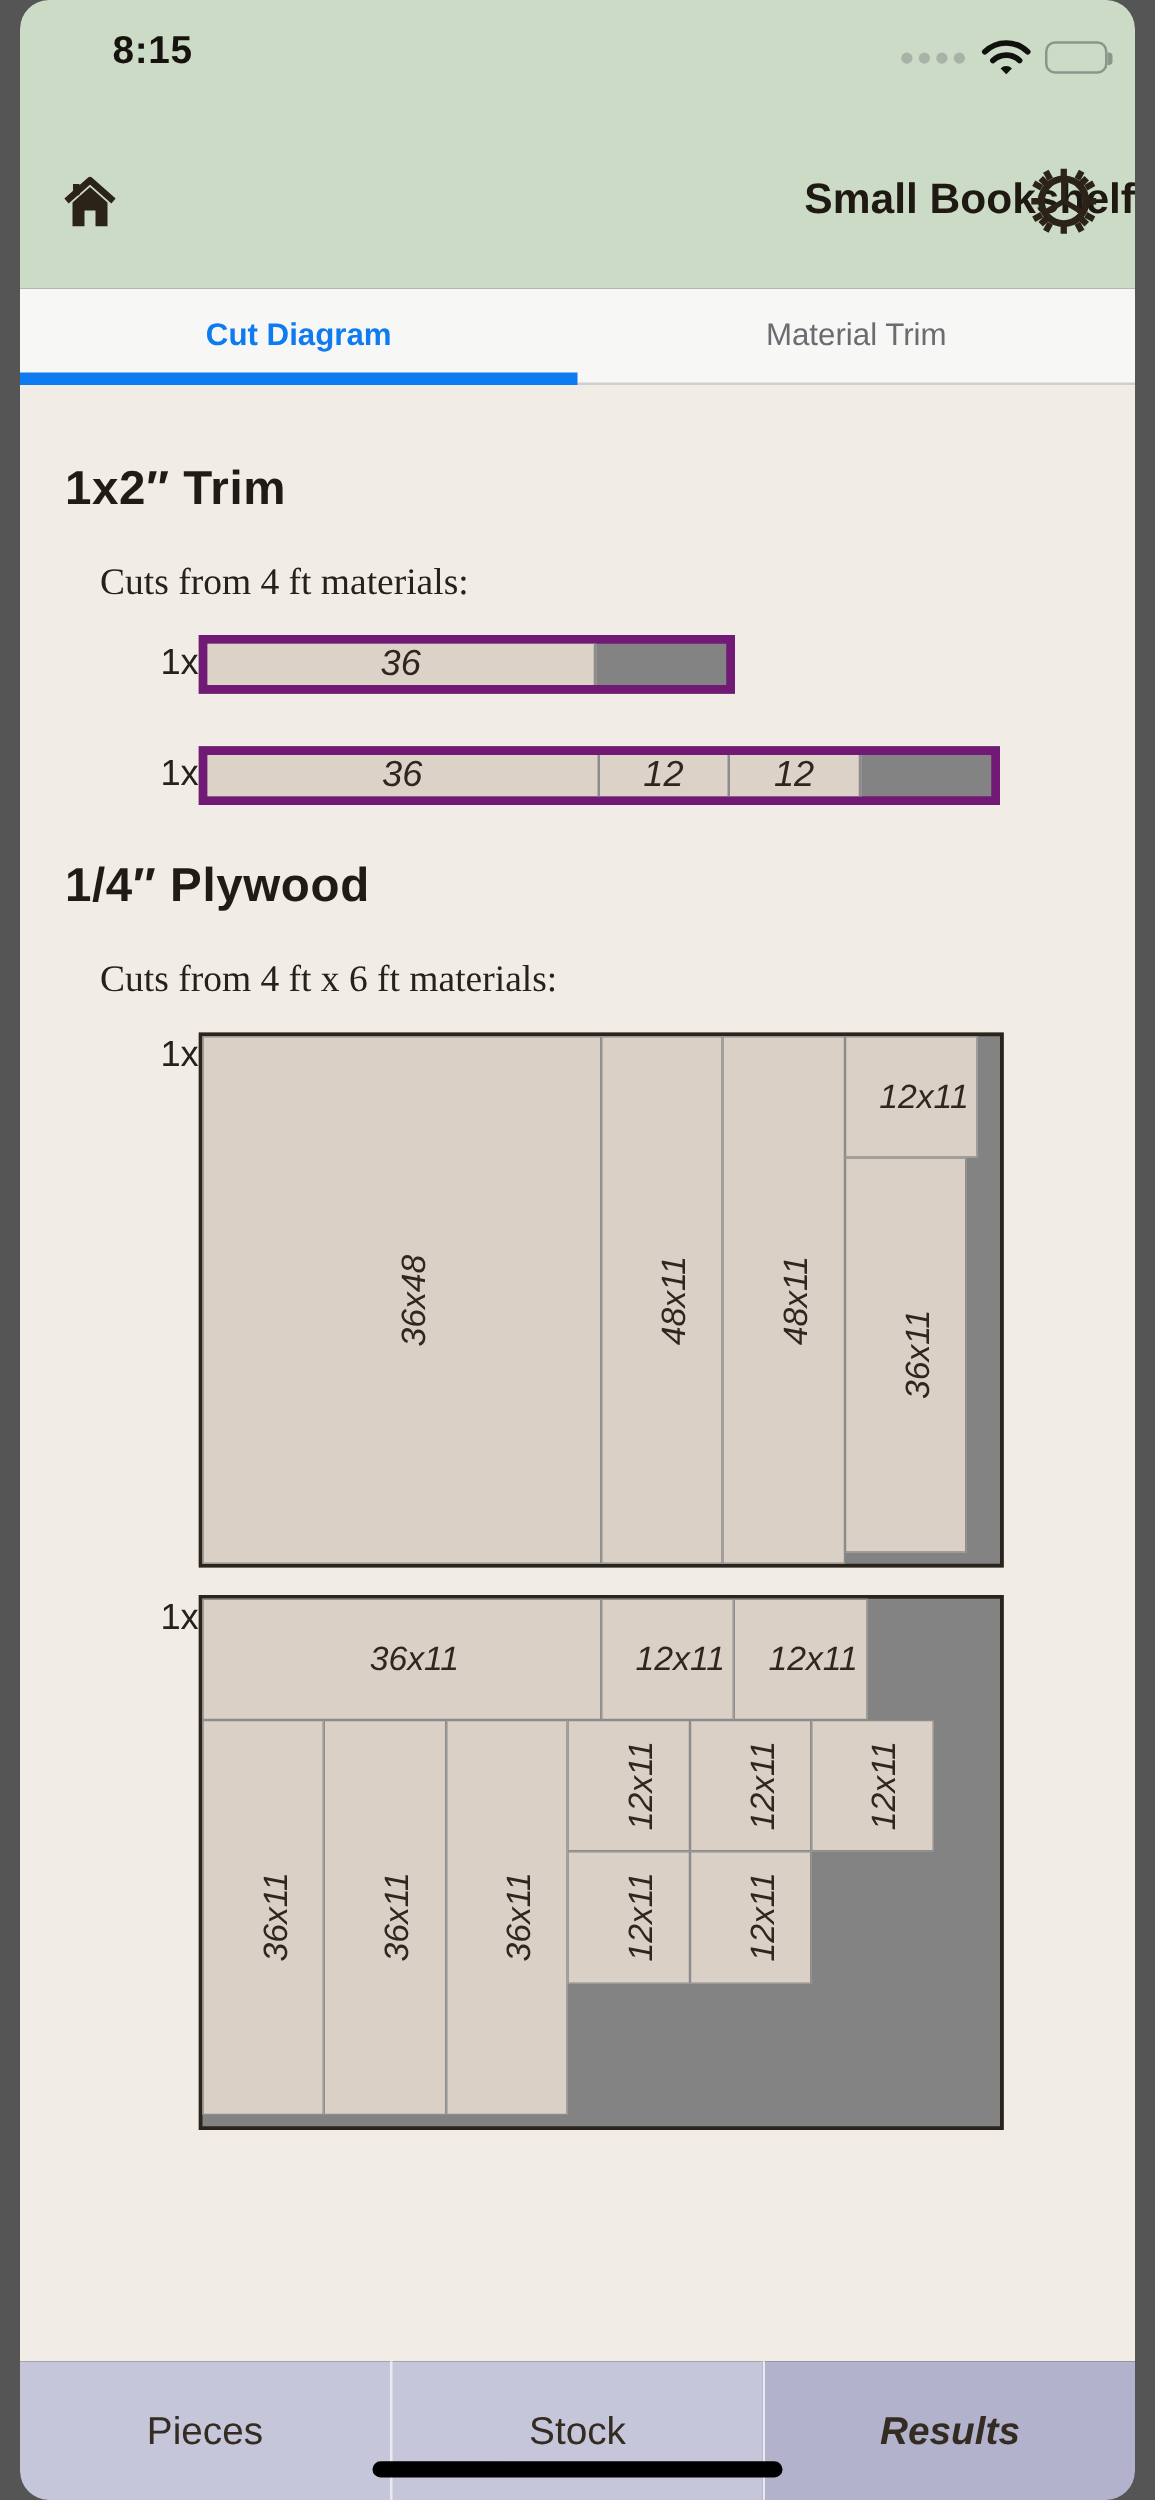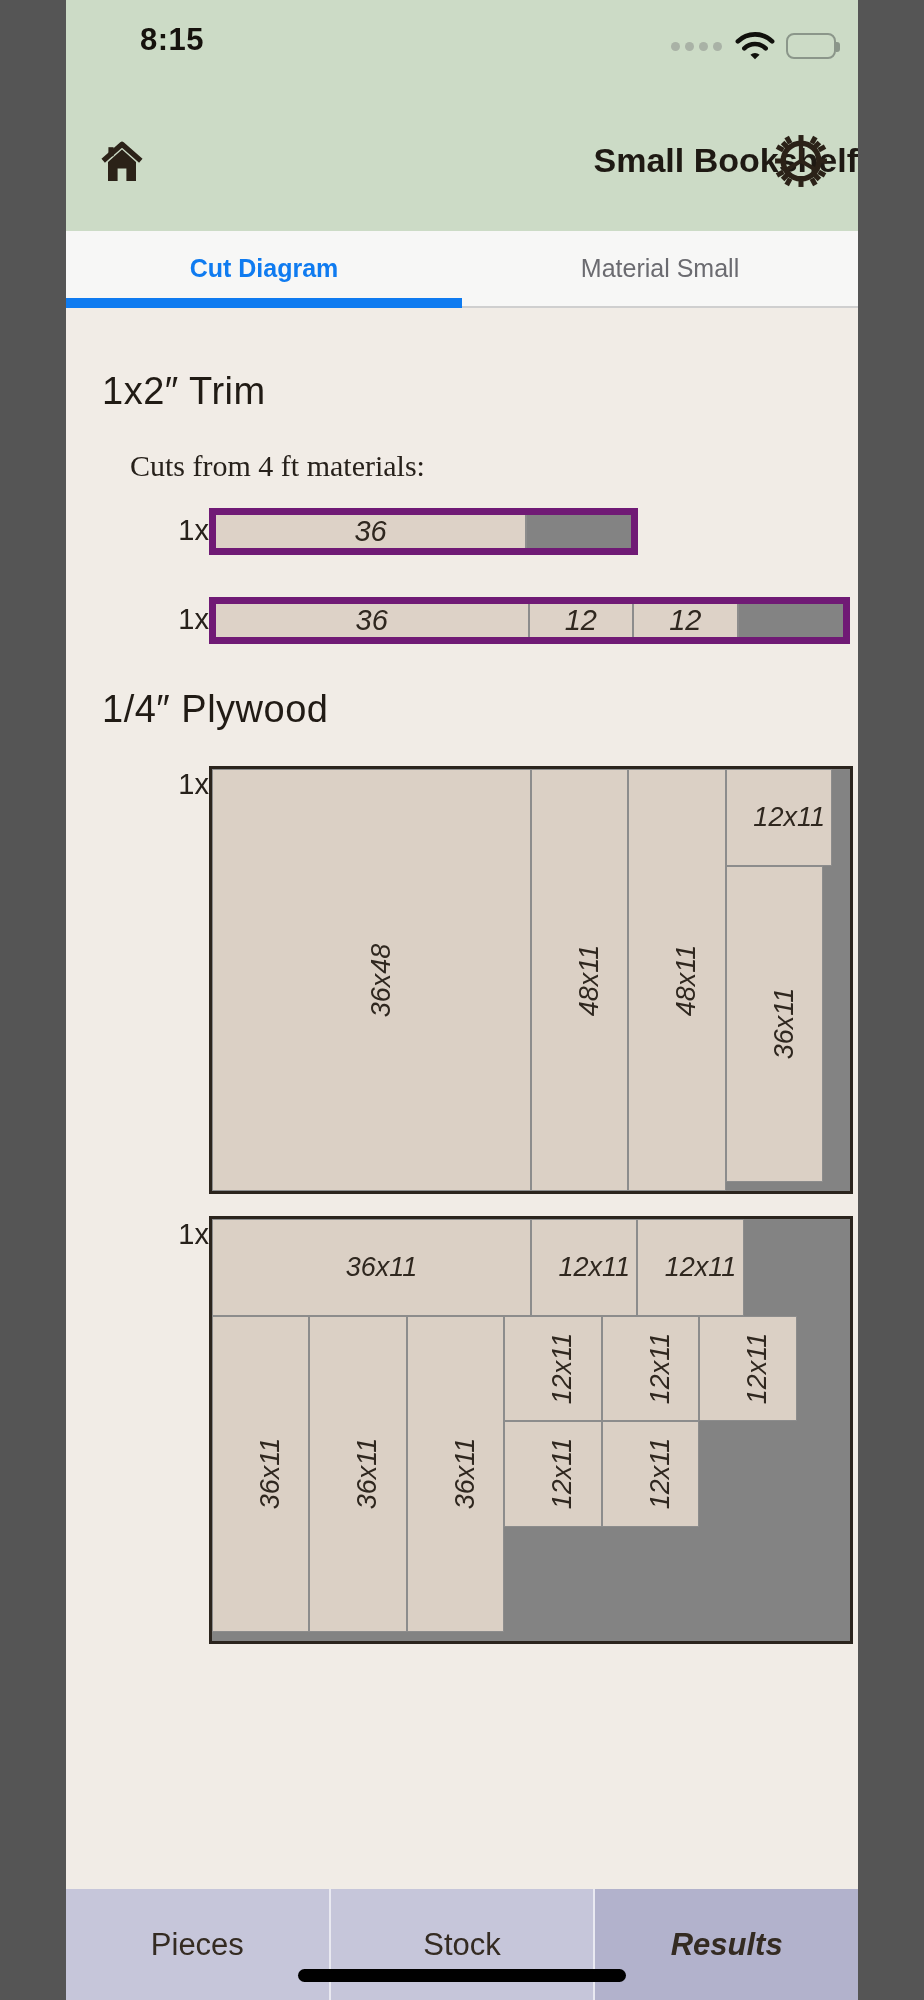--- a/index.html
+++ b/index.html
@@ -1,20 +1,20 @@
 <!DOCTYPE html>
 <html><head>
 <meta charset="utf-8">
 <style>
   * { margin:0; padding:0; box-sizing:border-box; }
   html,body { background:#555; }
   body { font-family:"Liberation Sans", sans-serif; }
   .phone {
-    position:relative; width:792px; height:2000px; margin:0 auto;
-    background:#000000; overflow:hidden;
+    position:relative; width:892px; height:2000px; margin:0 auto;
+    background:#000000; overflow:hidden;border-radius:23px;
   }
   
   .header-green { position:absolute; top:0; left:0; width:100%; height:231px; background:#ccdbc6; }
   .statusbar { position:relative; height:90px; }
   .status-time { position:absolute; left:74px; top:22px; font-size:31px; font-weight:700; color:#16120d; letter-spacing:.5px; }
   .status-icons { position:absolute; right:22px; top:30px; display:flex; align-items:center; gap:10px; }
   .cell-dots { display:flex; gap:5px; align-items:center; margin-right:2px; }
   .cell-dots i { width:9px; height:9px; border-radius:50%; background:#a9b2a6; display:block; }
   .battery { position:relative; width:50px; height:26px; border:2px solid #8b968a; border-radius:8px; padding:2px; }
   .battery .fill { width:100%; height:100%; background:#10100c; border-radius:4px; }
@@ -28,21 +28,21 @@
   
   .tabs { position:absolute; top:231px; left:0; width:100%; height:77px; background:#f7f7f6;
           display:flex; border-bottom:2px solid #cfcfcf; }
   .tab { position:relative; flex:1; display:flex; align-items:center; justify-content:center;
          font-size:25px; color:#6b6b70; cursor:pointer; }
   .tab.active { color:#0f7bf0; font-weight:700; }
   .tab.active::after { content:""; position:absolute; left:0; right:0; bottom:-2px; height:10px; background:#0f7bf0; }
   
   .content { position:absolute; top:308px; left:0; width:100%; height:1581px; background:#f1ece6;
              padding:60px 0 0 0; overflow:hidden; }
-  .sec-h { font-size:38px; line-height:46px; font-weight:400; color:#211b15; margin:0 0 34px 36px; letter-spacing:.5px; }
+  .sec-h { font-size:38px; line-height:46px; font-weight:700; color:#211b15; margin:0 0 34px 36px; letter-spacing:.5px; }
   .sec-h.second { margin-top:40px; }
   .grp-label { font-size:30px; line-height:36px; color:#27211b; margin:0 0 24px 64px;font-family:Liberation Serif, serif; }
   .cut-row { display:flex; align-items:flex-start; padding-left:64px; margin-bottom:42px;text-align:right; }
   .count { width:79px; font-size:29px; color:#27211b; padding-top:6px; flex:0 0 auto; }
   .sheet-row .count { padding-top:2px; }
   
   .bar { display:flex; height:47px; background:#838383; border:7px solid #701a75; }
   .bar-4ft { width:429px; }
   .bar-6ft { width:641px; }
   .seg { height:100%; background:#ddd2c7; border-right:2px solid #8c8c8c;
@@ -137,21 +137,21 @@
         </span>
       </button>
     </div>
   </div>
 
   <div class="tabs">
     <div class="tab active">
       <span>Cut Diagram</span>
     </div>
     <div class="tab">
-      <span>Material Small</span>
+      <span>Material Trim</span>
     </div>
   </div>
 
   <div class="content">
 
     <h2 class="sec-h">1x2″ Trim</h2>
 
     <p class="grp-label">Cuts from 4 ft materials:</p>
     <div class="cut-row">
       <span class="count">1x</span>
@@ -171,20 +171,21 @@
         <div class="seg" style="width:16.67%;">
           <span>12</span>
         </div>
         <div class="seg" style="width:16.67%;">
           <span>12</span>
         </div>
       </div>
     </div>
 
     <h2 class="sec-h second">1/4″ Plywood</h2>
+    <p class="grp-label">Cuts from 4 ft x 6 ft materials:</p>
 
     <div class="cut-row sheet-row">
       <span class="count">1x</span>
       <div class="sheet">
         <div class="piece v" style="left:0;top:0;width:50%;height:100%;">
             <span>36x48</span>
           </div>
         <div class="piece v" style="left:50%;top:0;width:15.28%;height:100%;">
             <span>48x11</span>
           </div>

